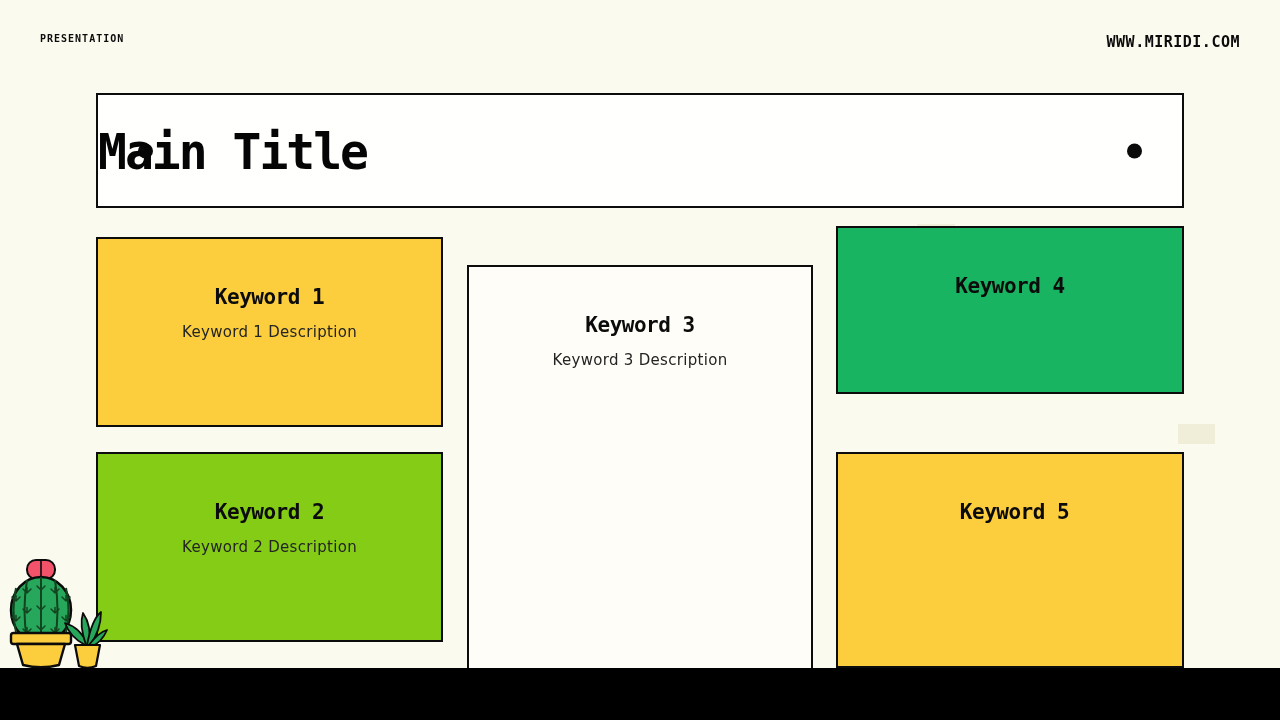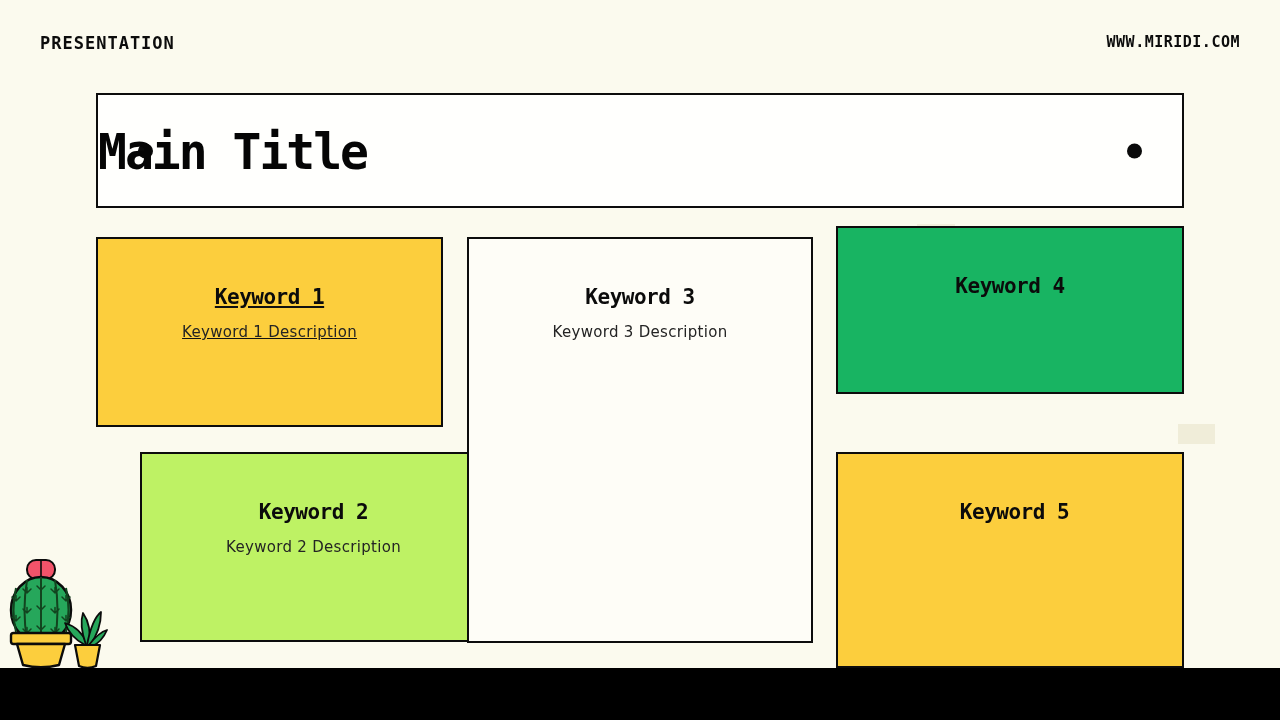--- a/index.html
+++ b/index.html
@@ -9,21 +9,21 @@
     background: #FBFAEE;
     overflow: hidden;
     font-family: "DejaVu Sans", sans-serif;
     color: #111;
   }
 
   
   .brand {
     position: absolute; left: 40px; top: 33px;
     font-family: "DejaVu Sans Mono", monospace;
-    font-weight: bold; font-size: 17px; letter-spacing: 1px;
+    font-weight: bold; font-size: 10px; letter-spacing: 1px;
     color: #0c0c0c;
   }
   .website {
     position: absolute; right: 40px; top: 33px;
     font-family: "DejaVu Sans Mono", monospace;
     font-weight: bold; font-size: 15px; letter-spacing: 0.5px;
     color: #0c0c0c;
     padding-left: 12px;
   }
 
@@ -112,29 +112,29 @@
 
   <div class="deco-a"></div>
   <div class="deco-b"></div>
 
   <div class="title-box">
     <span class="dot dot-left"></span>
     <span class="title-text">Main Title</span>
     <span class="dot dot-right"></span>
   </div>
 
-  <div class="card" id="card0" style="background: rgb(252, 206, 61); text-decoration: underline;">
+  <div class="card" id="card0" style="background: rgb(252, 206, 61);">
     <div class="card-title">Keyword 1</div>
     <div class="card-desc">Keyword 1 Description</div>
   </div>
-  <div class="card" id="card1" style="background: #bef264; margin-left: 44px;">
+  <div class="card" id="card1" style="background: #84cc16;">
     <div class="card-title">Keyword 2</div>
     <div class="card-desc">Keyword 2 Description</div>
   </div>
-  <div class="card" id="card2" style="background: rgb(254, 253, 247);">
+  <div class="card" id="card2" style="background: rgb(254, 253, 247); margin-top: 28px;">
     <div class="card-title">Keyword 3</div>
     <div class="card-desc">Keyword 3 Description</div>
   </div>
   <div class="card" id="card3" style="background: rgb(24, 180, 98);">
     <div class="card-title">Keyword 4</div>
   </div>
   <div class="card" id="card4" style="background: rgb(252, 206, 61);">
     <div class="card-title">Keyword 5</div>
   </div>
 

